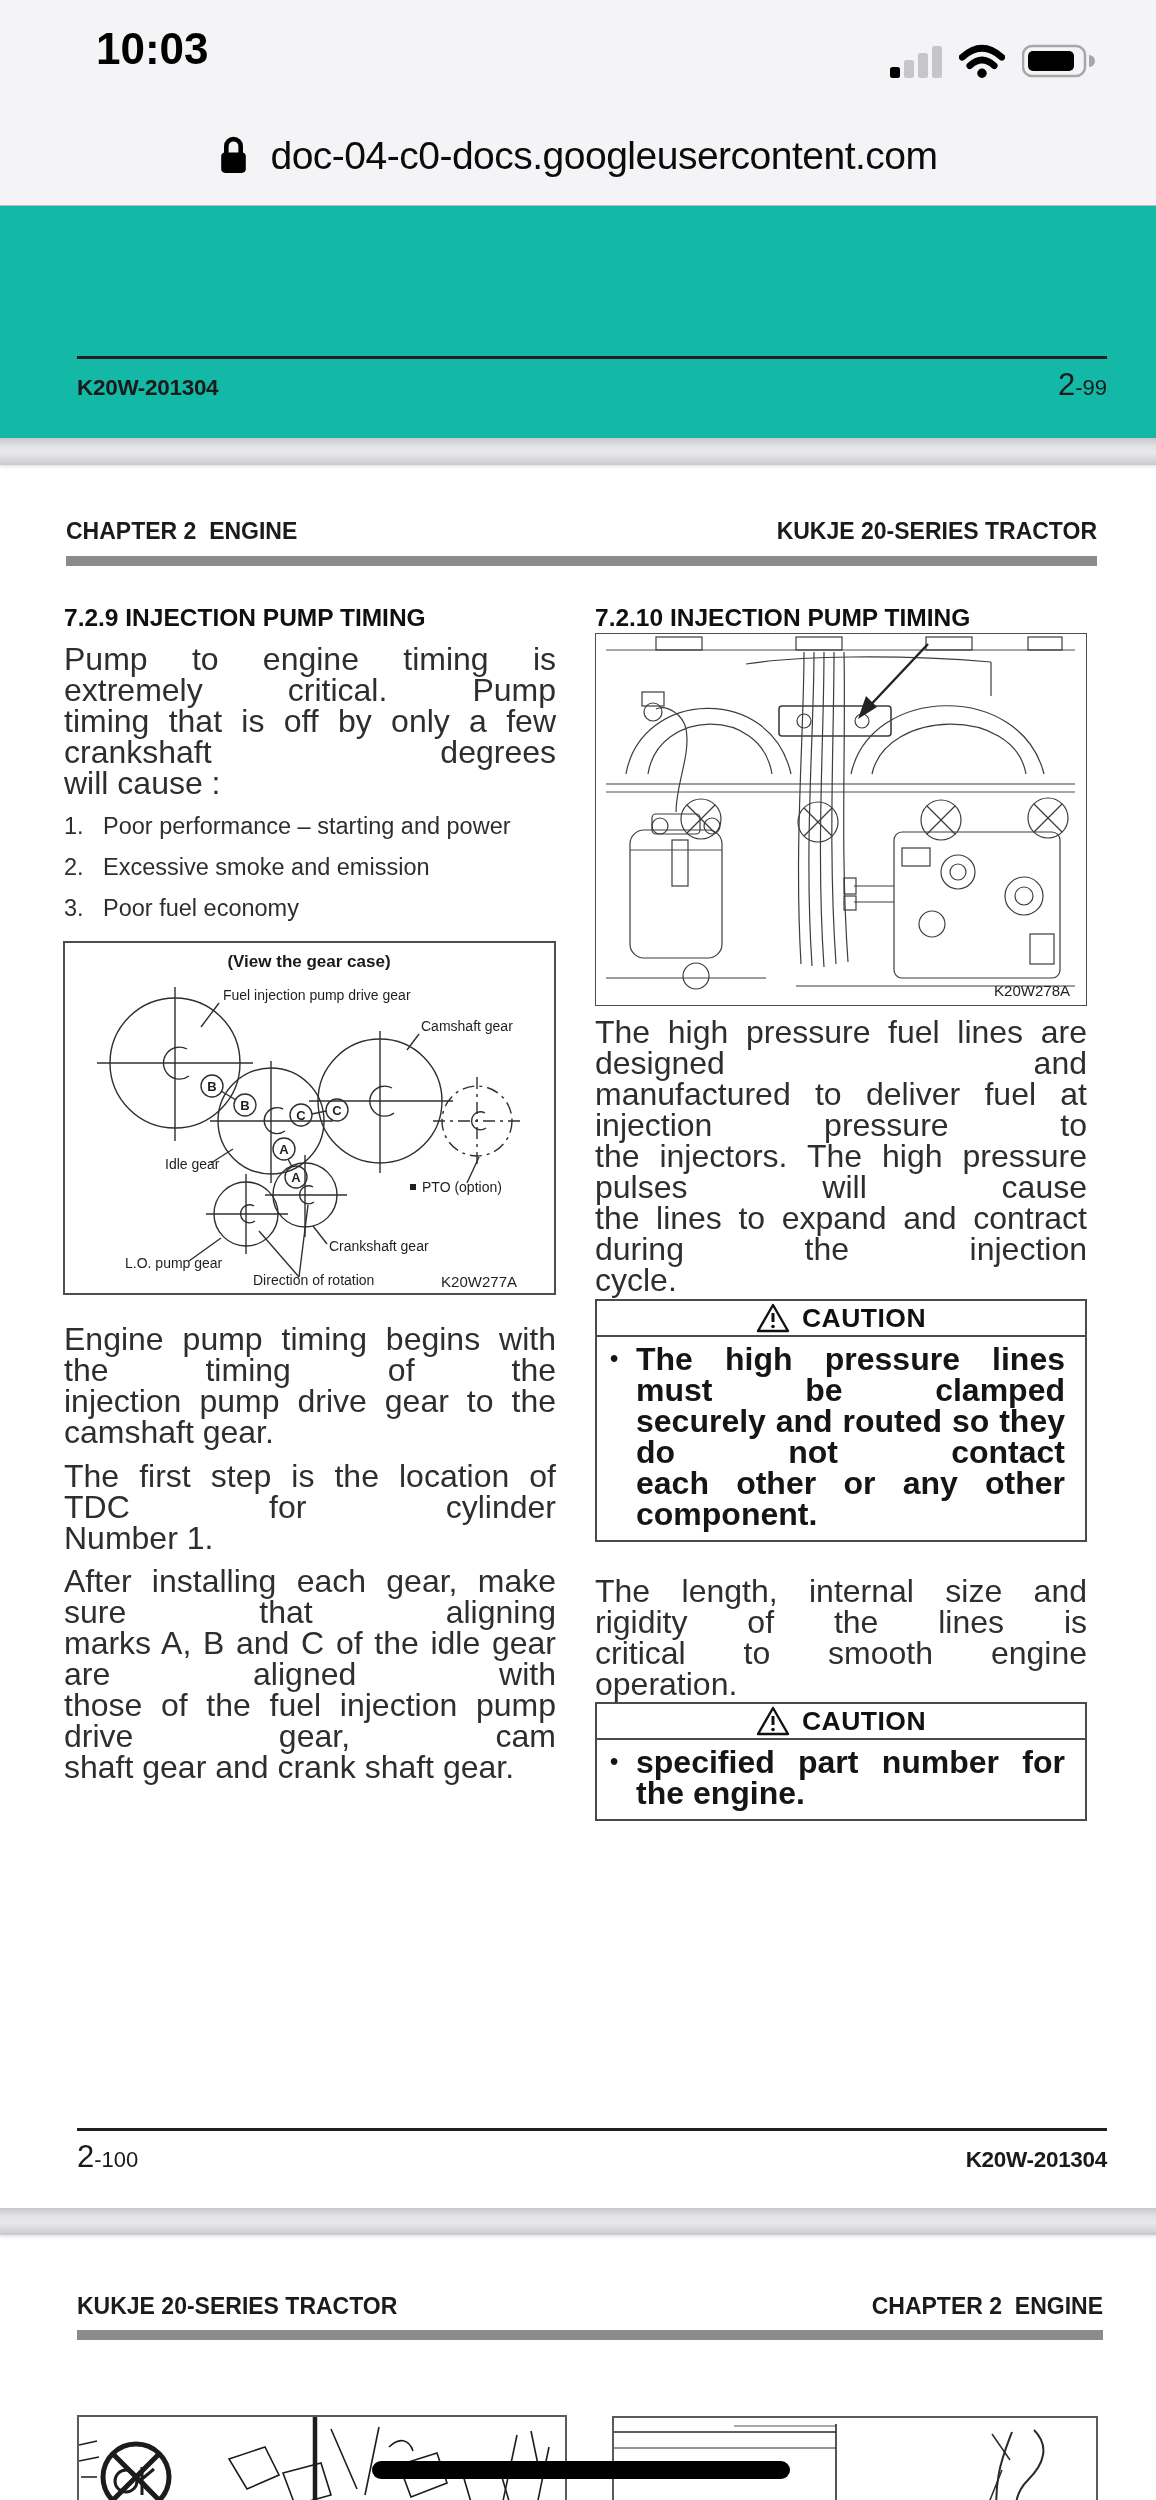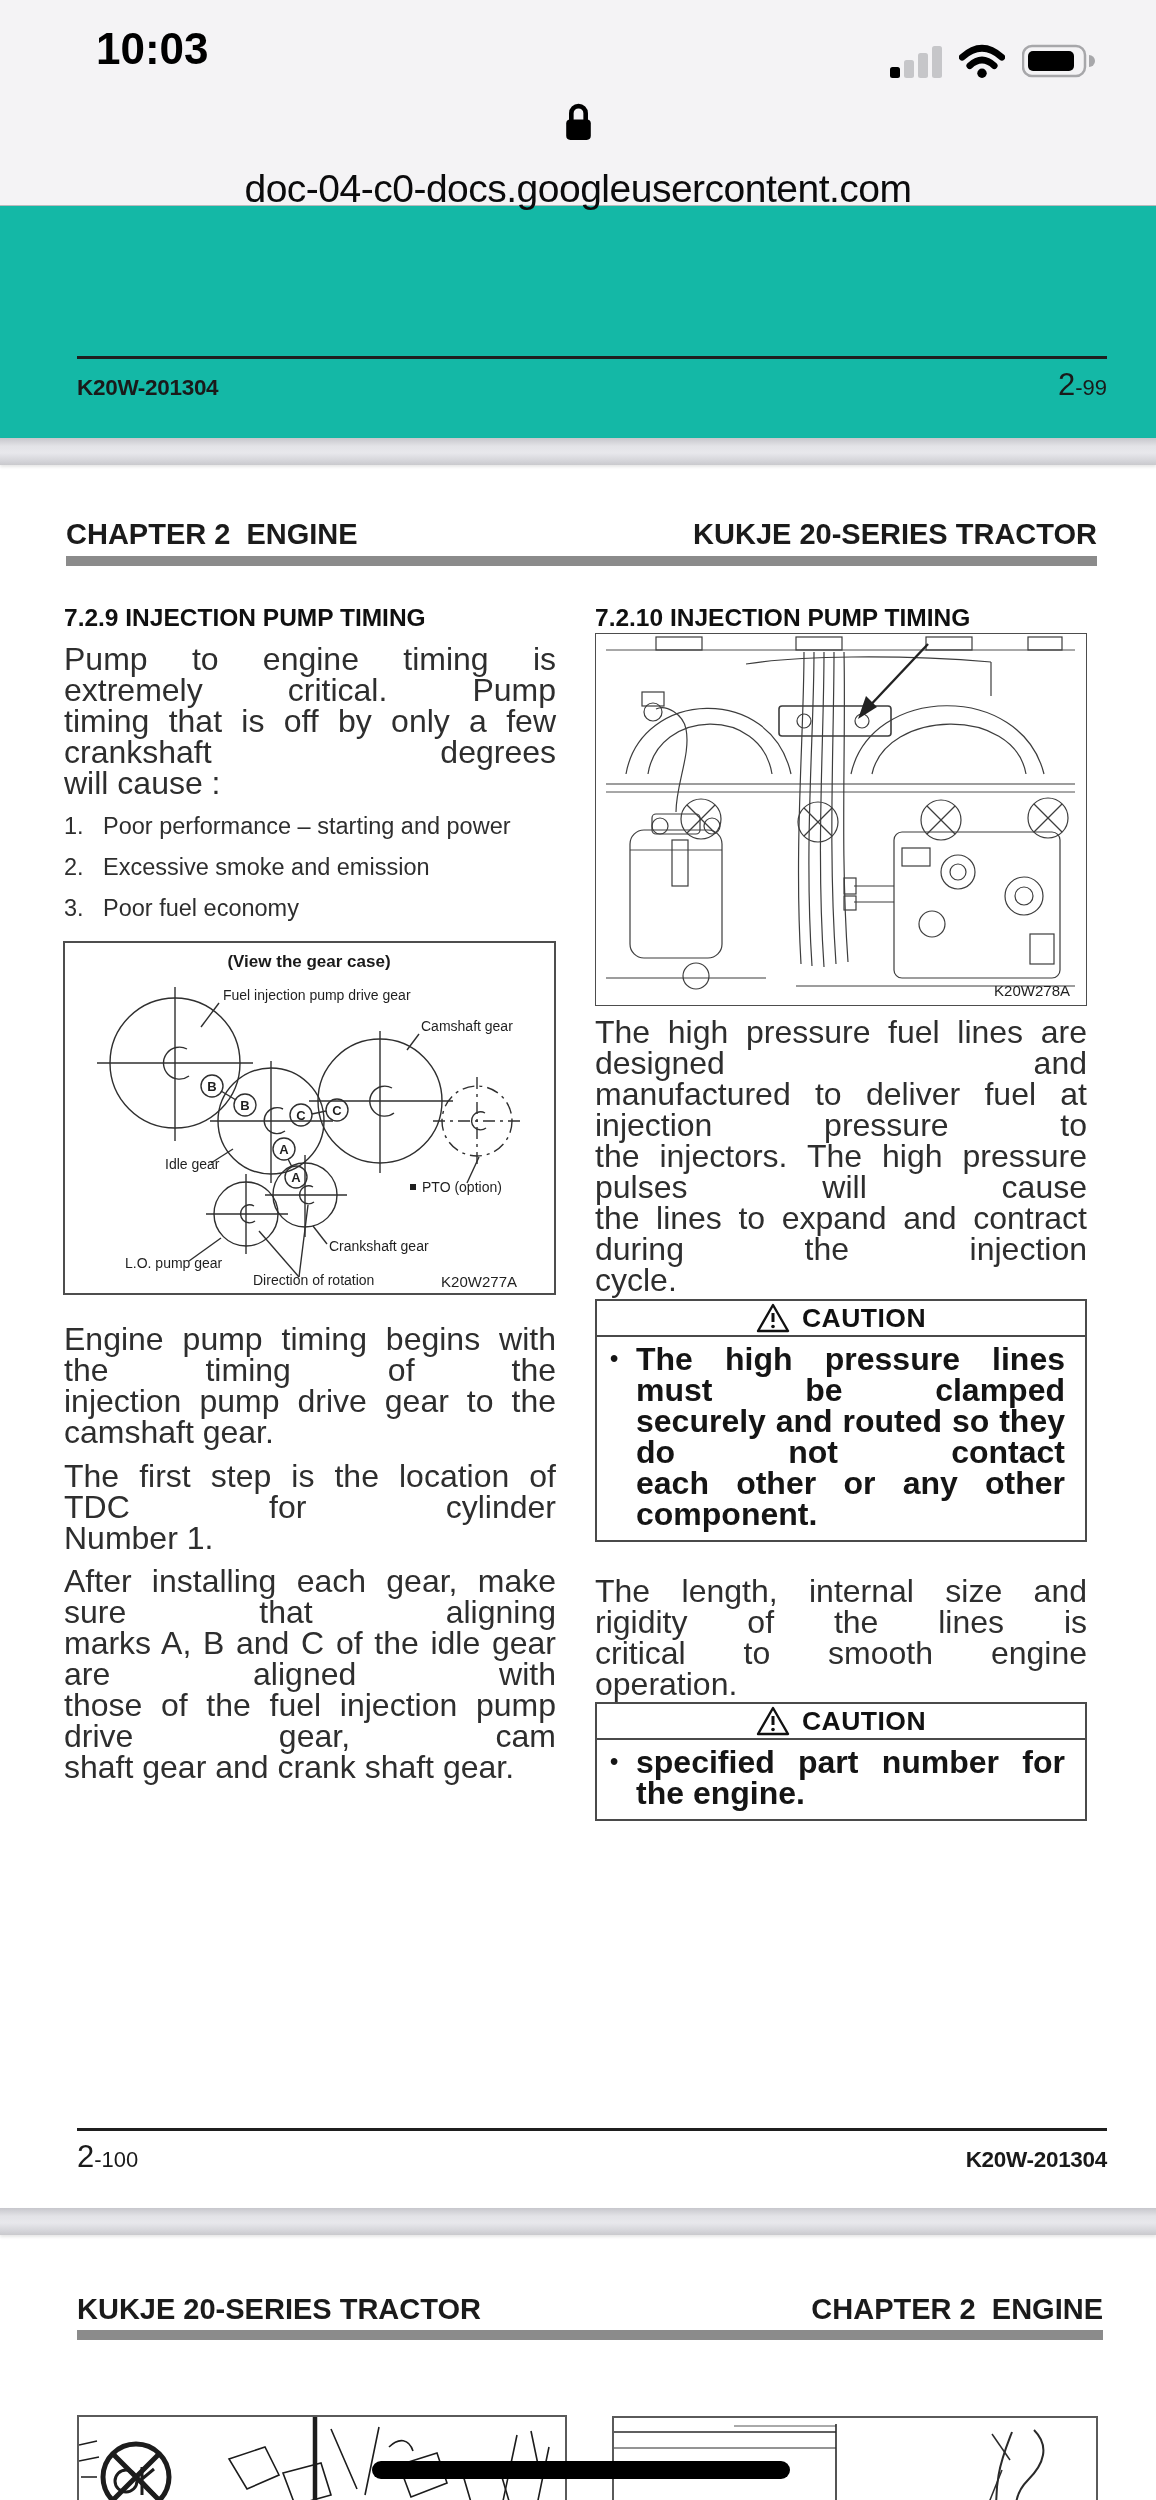--- a/index.html
+++ b/index.html
@@ -7,33 +7,33 @@
   .screen {
     position:relative; width:1156px; height:2500px; overflow:hidden;
     background:#14b8a6; font-family:"Liberation Sans","DejaVu Sans",sans-serif; color:#222;
   }
   
   .topbar { position:absolute; top:0; left:0; width:1156px; height:206px;
     background:#f4f3f5; border-bottom:1px solid #b9b9bc; z-index:10; }
   .time { position:absolute; left:96px; top:24px; font-size:44px; font-weight:600; color:#000; }
   .status-icons { position:absolute; right:58px; top:44px; display:flex; align-items:flex-end; gap:17px; }
   .url-row { position:absolute; left:0; right:0; top:126px; height:60px;
-    display:flex; justify-content:center; align-items:center; gap:21px;flex-direction:column; }
+    display:flex; justify-content:center; align-items:center; gap:21px; }
   .url-text { font-size:39px; color:#0b0b0c; letter-spacing:-0.5px; }
   
   .rule { position:absolute; height:3px; background:#1f1f1f; }
   .pg-footer { position:absolute; display:flex; justify-content:space-between; align-items:baseline; }
   .doc-code { font-size:22.5px; font-weight:bold; color:#1a1a1a; letter-spacing:-0.3px; }
   .pagenum { font-weight:normal; color:#1a1a1a;text-align:center; }
   .pagenum .big { font-size:31px; }
   .pagenum .small { font-size:22px; }
   .band { position:absolute; left:0; width:1156px; height:27px;
     background:linear-gradient(to bottom,#c7c7cc,#e3e3e7 30%,#e8e8ec 55%,#d4d4d9 85%,#c9c9cd);
     box-shadow:0 2px 3px rgba(0,0,0,0.10); z-index:5; }
-  .hdr { position:absolute; font-size:29px; font-weight:bold; color:#1b1b1b; white-space:pre; }
+  .hdr { position:absolute; font-size:23px; font-weight:bold; color:#1b1b1b; white-space:pre; }
   .chapter-bar { position:absolute; height:10px; background:#8b8b8b; }
   .section-title { font-size:24.5px; font-weight:bold; color:#101010; white-space:pre; margin:0 0 12px 0; }
   .jline { font-size:32px; line-height:31px; color:#2e2e2e;
     text-align:justify; text-align-last:justify; }
   .jline.last { text-align-last:left; }
   .list { margin-top:12px; }
   .li { display:flex; font-size:23.5px; line-height:31px; color:#2e2e2e; margin-bottom:10px; }
   .li .num { width:39px; flex:none; }
   .fig { border:2px solid #4d4d4d; background:#fff; overflow:hidden; }
   .fig svg { display:block; }

